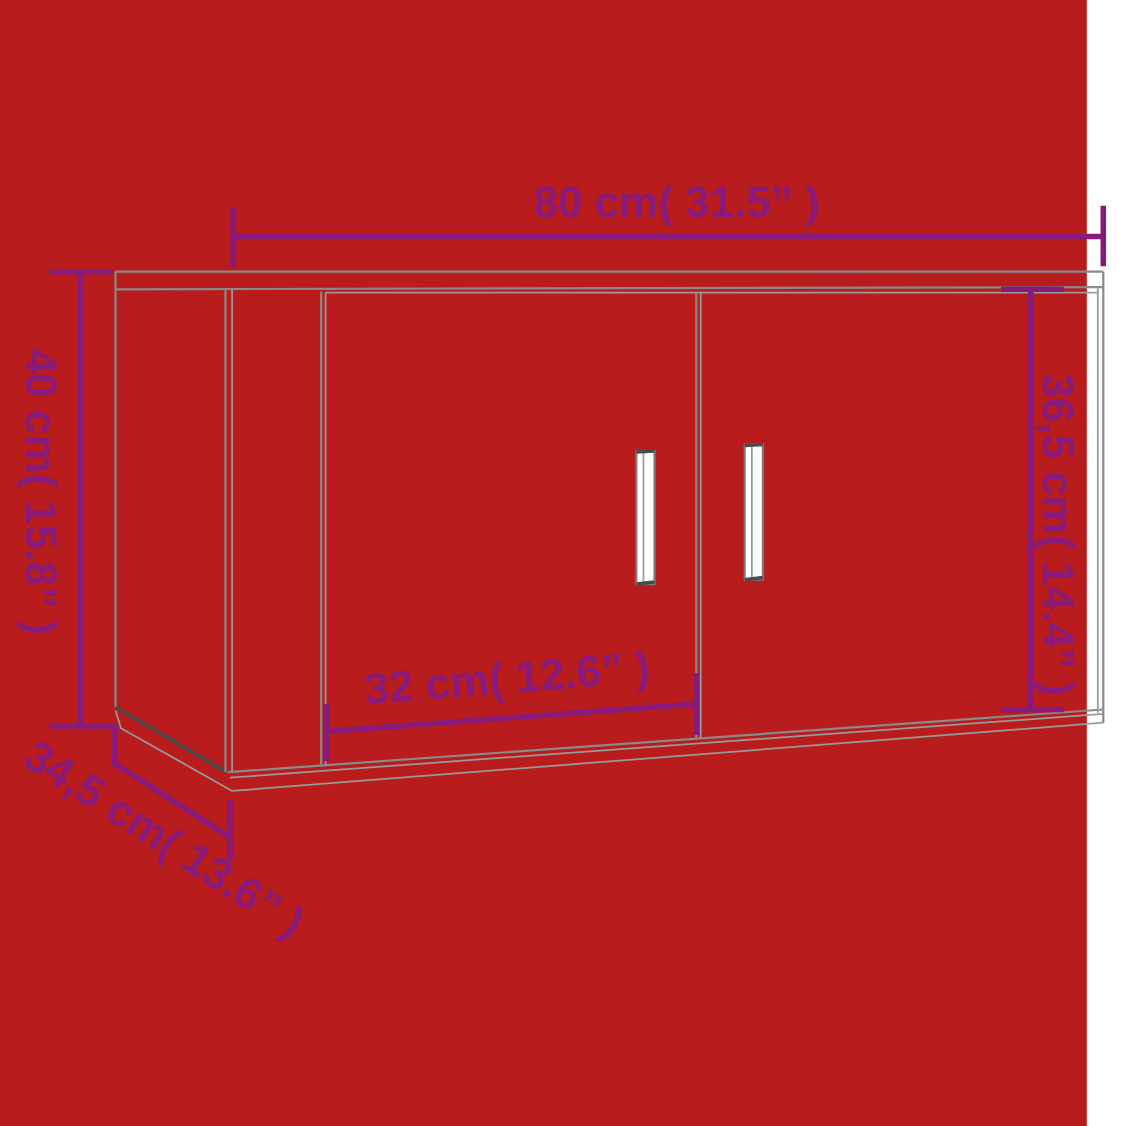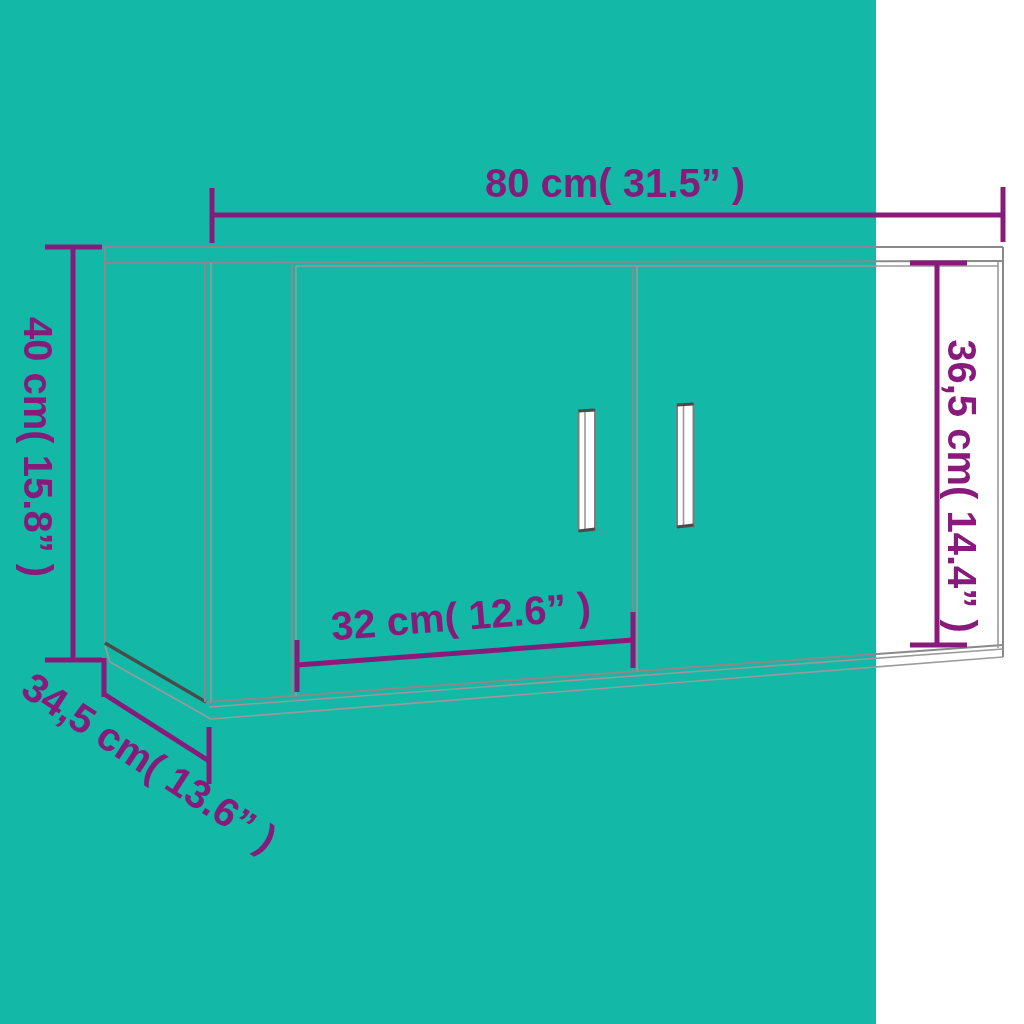--- a/index.html
+++ b/index.html
@@ -6,23 +6,23 @@
     margin:0;
     padding:0;
     background:#ffffff;
     width:1024px;
     height:1024px;
     overflow:hidden;
     font-family:"Liberation Sans", sans-serif;
   }
   .stage{
     position:relative;
-    width:876px;
+    width:988px;
     height:1024px;
-    background:#14b8a6;
+    background:#b91c1c;
   }
   svg{display:block}
   .dim-text{
     font-family:"Liberation Sans", sans-serif;
     font-weight:bold;
     font-size:40px;
     fill:#871a7a;
     letter-spacing:0px;
   }
   .dim-line{

